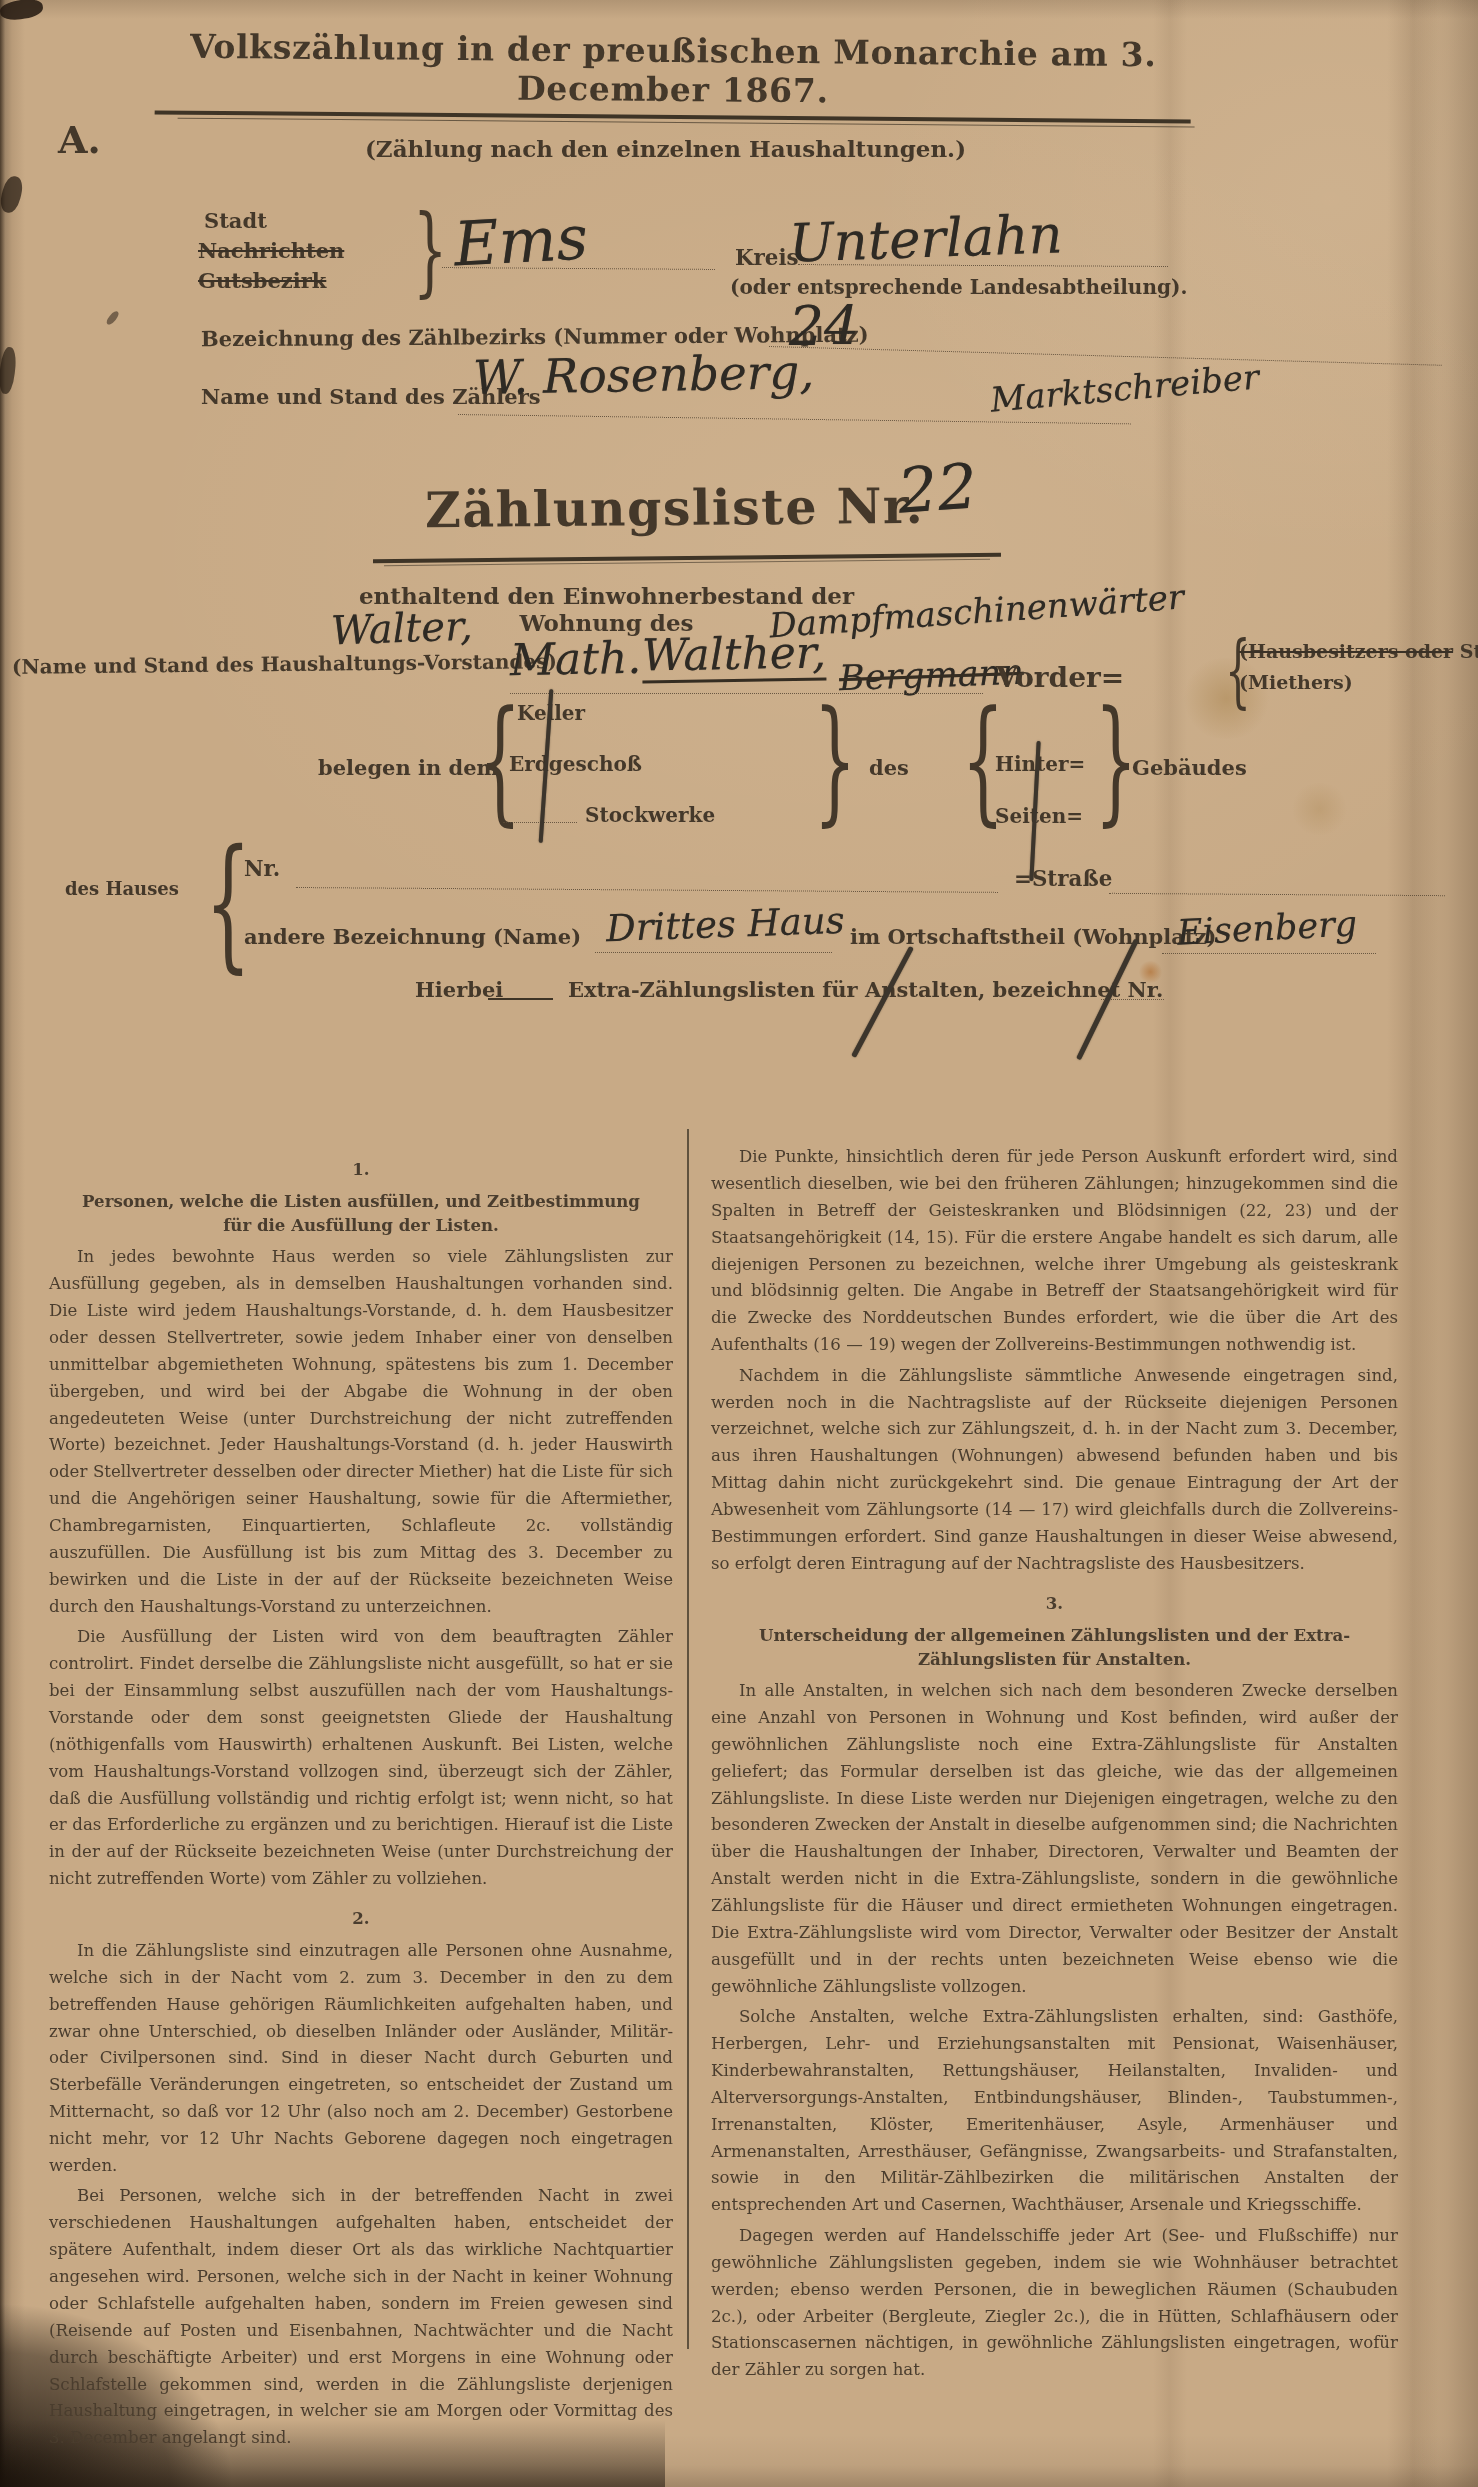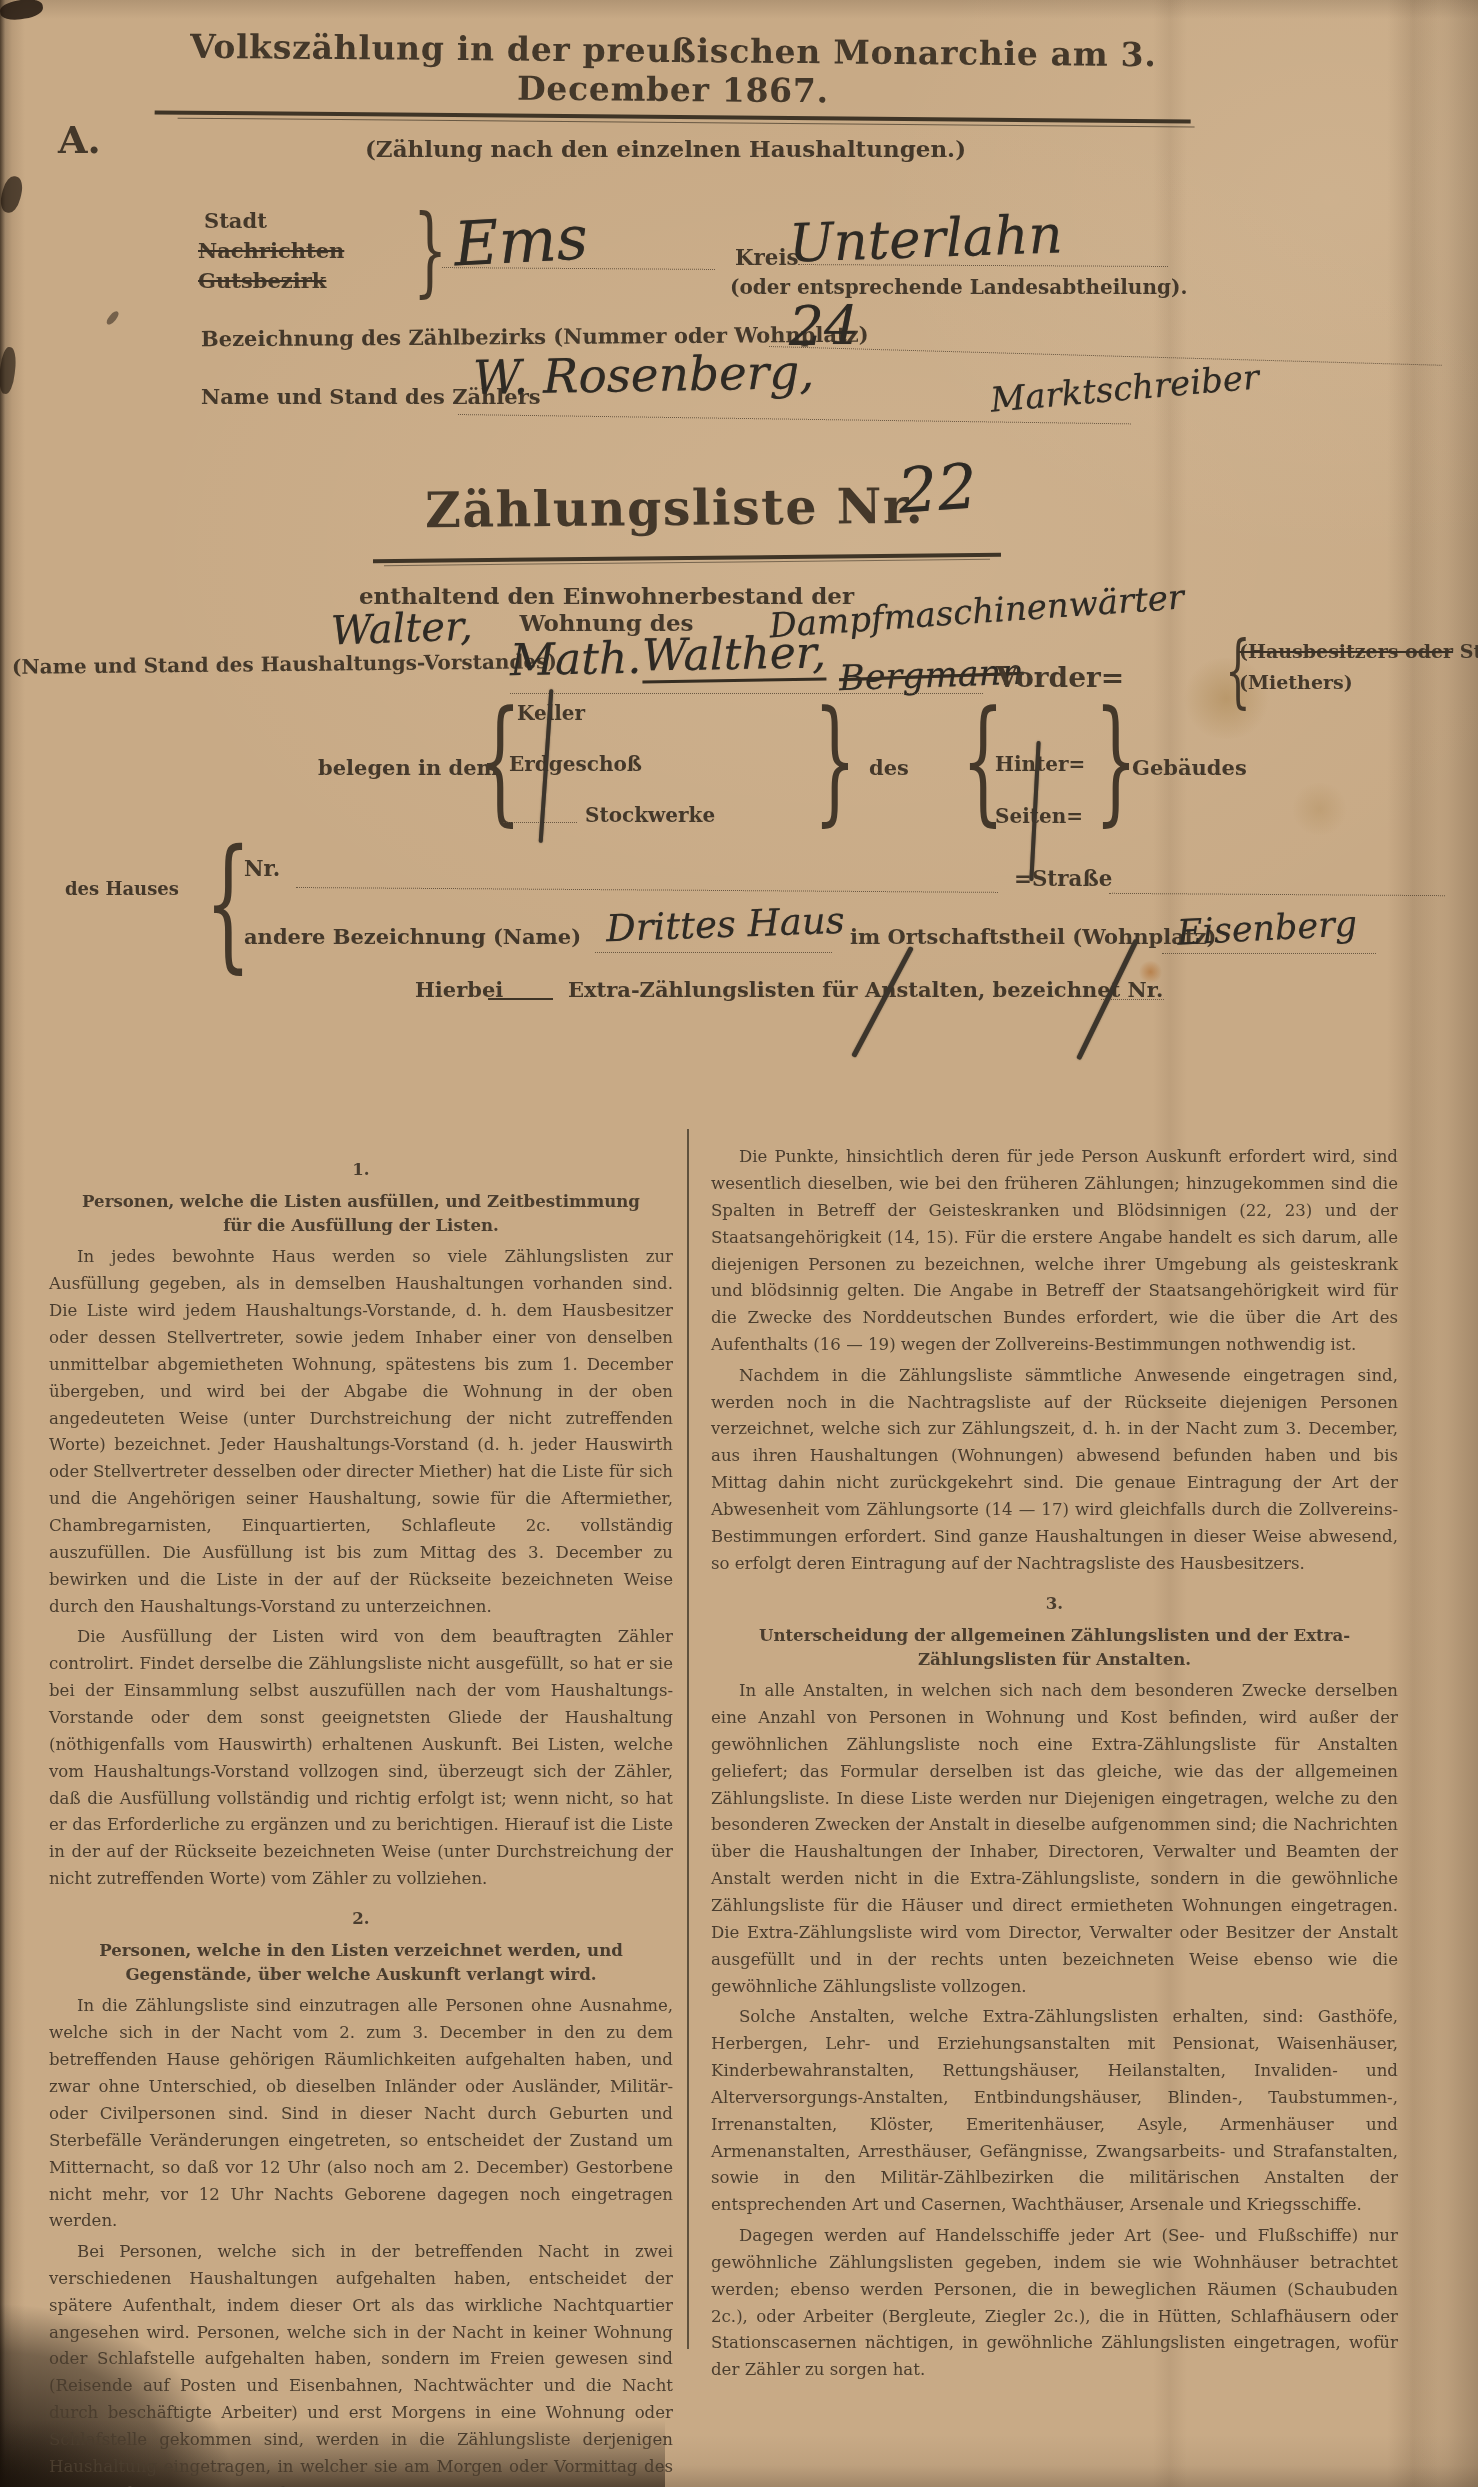--- a/index.html
+++ b/index.html
@@ -147,21 +147,20 @@
 
 
   <div class="rule" style="left:687px;top:1129px;width:1.5px;height:1220px;opacity:.75;"></div>
 
   <div class="col" style="left:49px;top:1144px;width:624px;">
     <p class="secno">1.</p>
     <p class="sechead">Personen, welche die Listen ausfüllen, und Zeitbestimmung für die Ausfüllung der Listen.</p>
     <p>In jedes bewohnte Haus werden so viele Zählungslisten zur Ausfüllung gegeben, als in demselben Haushaltungen vorhanden sind. Die Liste wird jedem Haushaltungs-Vorstande, d. h. dem Hausbesitzer oder dessen Stellvertreter, sowie jedem Inhaber einer von denselben unmittelbar abgemietheten Wohnung, spätestens bis zum 1. December übergeben, und wird bei der Abgabe die Wohnung in der oben angedeuteten Weise (unter Durchstreichung der nicht zutreffenden Worte) bezeichnet. Jeder Haushaltungs-Vorstand (d. h. jeder Hauswirth oder Stellvertreter desselben oder directer Miether) hat die Liste für sich und die Angehörigen seiner Haushaltung, sowie für die Aftermiether, Chambregarnisten, Einquartierten, Schlafleute 2c. vollständig auszufüllen. Die Ausfüllung ist bis zum Mittag des 3. December zu bewirken und die Liste in der auf der Rückseite bezeichneten Weise durch den Haushaltungs-Vorstand zu unterzeichnen.</p>
     <p>Die Ausfüllung der Listen wird von dem beauftragten Zähler controlirt. Findet derselbe die Zählungsliste nicht ausgefüllt, so hat er sie bei der Einsammlung selbst auszufüllen nach der vom Haushaltungs-Vorstande oder dem sonst geeignetsten Gliede der Haushaltung (nöthigenfalls vom Hauswirth) erhaltenen Auskunft. Bei Listen, welche vom Haushaltungs-Vorstand vollzogen sind, überzeugt sich der Zähler, daß die Ausfüllung vollständig und richtig erfolgt ist; wenn nicht, so hat er das Erforderliche zu ergänzen und zu berichtigen. Hierauf ist die Liste in der auf der Rückseite bezeichneten Weise (unter Durchstreichung der nicht zutreffenden Worte) vom Zähler zu vollziehen.</p>
     <p class="secno">2.</p>
-    <p class="sechead">Personen, welche in den Listen verzeichnet werden, und Gegenstände, über welche Auskunft verlangt wird.</p>
     <p>In die Zählungsliste sind einzutragen alle Personen ohne Ausnahme, welche sich in der Nacht vom 2. zum 3. December in den zu dem betreffenden Hause gehörigen Räumlichkeiten aufgehalten haben, und zwar ohne Unterschied, ob dieselben Inländer oder Ausländer, Militär- oder Civilpersonen sind. Sind in dieser Nacht durch Geburten und Sterbefälle Veränderungen eingetreten, so entscheidet der Zustand um Mitternacht, so daß vor 12 Uhr (also noch am 2. December) Gestorbene nicht mehr, vor 12 Uhr Nachts Geborene dagegen noch eingetragen werden.</p>
     <p>Bei Personen, welche sich in der betreffenden Nacht in zwei verschiedenen Haushaltungen aufgehalten haben, entscheidet der spätere Aufenthalt, indem dieser Ort als das wirkliche Nachtquartier angesehen wird. Personen, welche sich in der Nacht in keiner Wohnung oder Schlafstelle aufgehalten haben, sondern im Freien gewesen sind (Reisende auf Posten und Eisenbahnen, Nachtwächter und die Nacht durch beschäftigte Arbeiter) und erst Morgens in eine Wohnung oder Schlafstelle gekommen sind, werden in die Zählungsliste derjenigen Haushaltung eingetragen, in welcher sie am Morgen oder Vormittag des 3. December angelangt sind.</p>
   </div>
 
   <div class="col" style="left:711px;top:1144px;width:687px;">
     <p>Die Punkte, hinsichtlich deren für jede Person Auskunft erfordert wird, sind wesentlich dieselben, wie bei den früheren Zählungen; hinzugekommen sind die Spalten in Betreff der Geisteskranken und Blödsinnigen (22, 23) und der Staatsangehörigkeit (14, 15). Für die erstere Angabe handelt es sich darum, alle diejenigen Personen zu bezeichnen, welche ihrer Umgebung als geisteskrank und blödsinnig gelten. Die Angabe in Betreff der Staatsangehörigkeit wird für die Zwecke des Norddeutschen Bundes erfordert, wie die über die Art des Aufenthalts (16 — 19) wegen der Zollvereins-Bestimmungen nothwendig ist.</p>
     <p>Nachdem in die Zählungsliste sämmtliche Anwesende eingetragen sind, werden noch in die Nachtragsliste auf der Rückseite diejenigen Personen verzeichnet, welche sich zur Zählungszeit, d. h. in der Nacht zum 3. December, aus ihren Haushaltungen (Wohnungen) abwesend befunden haben und bis Mittag dahin nicht zurückgekehrt sind. Die genaue Eintragung der Art der Abwesenheit vom Zählungsorte (14 — 17) wird gleichfalls durch die Zollvereins-Bestimmungen erfordert. Sind ganze Haushaltungen in dieser Weise abwesend, so erfolgt deren Eintragung auf der Nachtragsliste des Hausbesitzers.</p>
     <p class="secno">3.</p>
     <p class="sechead">Unterscheidung der allgemeinen Zählungslisten und der Extra-Zählungslisten für Anstalten.</p>
     <p>In alle Anstalten, in welchen sich nach dem besonderen Zwecke derselben eine Anzahl von Personen in Wohnung und Kost befinden, wird außer der gewöhnlichen Zählungsliste noch eine Extra-Zählungsliste für Anstalten geliefert; das Formular derselben ist das gleiche, wie das der allgemeinen Zählungsliste. In diese Liste werden nur Diejenigen eingetragen, welche zu den besonderen Zwecken der Anstalt in dieselbe aufgenommen sind; die Nachrichten über die Haushaltungen der Inhaber, Directoren, Verwalter und Beamten der Anstalt werden nicht in die Extra-Zählungsliste, sondern in die gewöhnliche Zählungsliste für die Häuser und direct ermietheten Wohnungen eingetragen. Die Extra-Zählungsliste wird vom Director, Verwalter oder Besitzer der Anstalt ausgefüllt und in der rechts unten bezeichneten Weise ebenso wie die gewöhnliche Zählungsliste vollzogen.</p>

